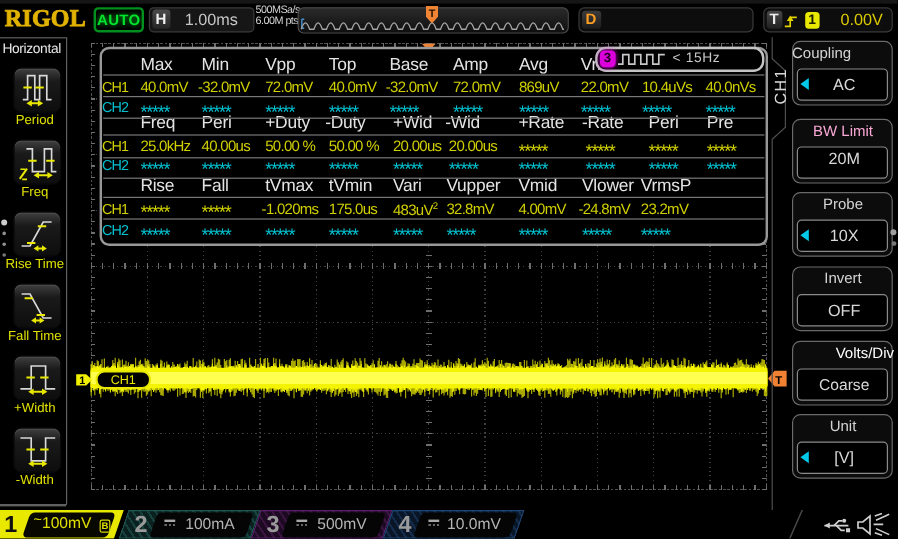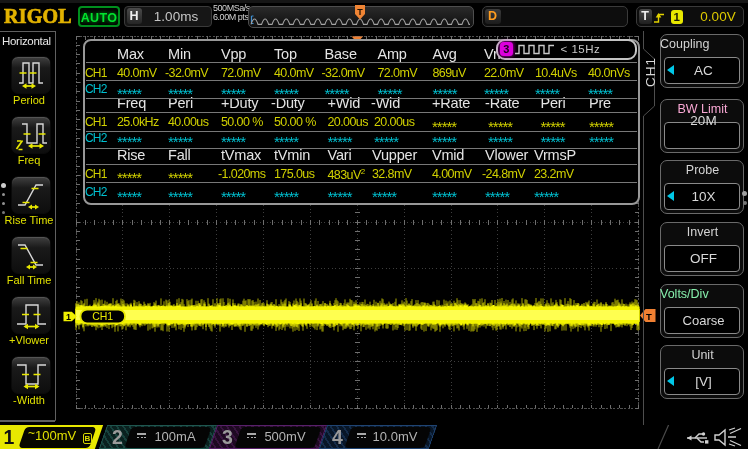--- a/index.html
+++ b/index.html
@@ -246,21 +246,21 @@
     </svg>
     <div class="abs" style="left:0;top:274px;width:58px;text-align:center;color:#e0e000;font-size:11px">Fall Time</div>
     <div class="abs" style="left:11px;top:296px;width:38px;height:36px;background:linear-gradient(#404040,#1a1a1a 30%,#0d0d0d);border:1px solid #0a0a0a;border-radius:7px;box-shadow:inset 0 1px 0 #555"></div>
     <svg class="abs" style="left:11px;top:296px" width="38" height="36">
       <path d="M6 28h9V9h12v19h8" fill="none" stroke="#d8d8d8" stroke-width="1.4"></path>
       <path d="M11 18.5h7M22.5 18.5h7" stroke="#e8e800" stroke-width="1.7" fill="none"></path>
       <path d="M14 30.5h13" stroke="#e8e800" stroke-width="1.7" fill="none"></path>
       <path d="M17 27.8l-4.5 2.7 4.5 2.7z" fill="#e8e800"></path>
       <path d="M24 27.8l4.5 2.7-4.5 2.7z" fill="#e8e800"></path>
     </svg>
-    <div class="abs" style="left:0;top:334px;width:58px;text-align:center;color:#e0e000;font-size:11px">+Vlower</div>
+    <div class="abs" style="left:0;top:334px;width:58px;text-align:center;color:#e0e000;font-size:11px">+Width</div>
     <div class="abs" style="left:11px;top:356px;width:38px;height:36px;background:linear-gradient(#404040,#1a1a1a 30%,#0d0d0d);border:1px solid #0a0a0a;border-radius:7px;box-shadow:inset 0 1px 0 #555"></div>
     <svg class="abs" style="left:11px;top:356px" width="38" height="36">
       <path d="M6 9h9v19h12V9h8" fill="none" stroke="#d8d8d8" stroke-width="1.4"></path>
       <path d="M11 18.5h7M22.5 18.5h7" stroke="#e8e800" stroke-width="1.7" fill="none"></path>
       <path d="M14 30.5h13" stroke="#e8e800" stroke-width="1.7" fill="none"></path>
       <path d="M17 27.8l-4.5 2.7 4.5 2.7z" fill="#e8e800"></path>
       <path d="M24 27.8l4.5 2.7-4.5 2.7z" fill="#e8e800"></path>
     </svg>
     <div class="abs" style="left:0;top:394px;width:58px;text-align:center;color:#e0e000;font-size:11px">-Width</div>
     <div class="abs" style="left:0.8999999999999999px;top:182.9px;width:5.2px;height:5.2px;border-radius:50%;background:#cccccc"></div>
@@ -277,34 +277,34 @@
     <div class="abs" style="left:20px;top:6px;width:82px;height:52px;background:#0c0c0c;border:1.5px solid #6a6a6a;border-radius:7px"></div>
     <div class="abs" style="left:20px;top:9px;width:85px;color:#d4d4d4;font-size:12.5px">Coupling</div>
     <div class="abs" style="left:23.5px;top:29px;width:74px;height:25px;background:#000;border:1.5px solid #8a8a8a;border-radius:4px"></div>
     <div class="abs" style="left:23.5px;top:34.5px;width:80px;text-align:center;color:#d8d8d8;font-size:13.5px">AC</div>
     <svg class="abs" style="left:25.5px;top:35.5px" width="9" height="12">
       <path d="M8 1v10L1 6z" fill="#00c8e8"></path>
     </svg>
     <div class="abs" style="left:20px;top:71px;width:82px;height:52px;background:#0c0c0c;border:1.5px solid #6a6a6a;border-radius:7px"></div>
     <div class="abs" style="left:20px;top:74px;width:85px;text-align:center;color:#f9a8d4;font-size:12.5px">BW Limit</div>
     <div class="abs" style="left:23.5px;top:94px;width:74px;height:25px;background:#000;border:1.5px solid #8a8a8a;border-radius:4px"></div>
-    <div class="abs" style="left:23.5px;top:85px;width:80px;text-align:center;color:#d8d8d8;font-size:13.5px">20M</div>
+    <div class="abs" style="left:23.5px;top:97px;width:80px;text-align:center;color:#d8d8d8;font-size:13.5px">20M</div>
     <div class="abs" style="left:20px;top:132px;width:82px;height:52px;background:#0c0c0c;border:1.5px solid #6a6a6a;border-radius:7px"></div>
     <div class="abs" style="left:20px;top:135px;width:85px;text-align:center;color:#d4d4d4;font-size:12.5px">Probe</div>
     <div class="abs" style="left:23.5px;top:155px;width:74px;height:25px;background:#000;border:1.5px solid #8a8a8a;border-radius:4px"></div>
     <div class="abs" style="left:23.5px;top:160.5px;width:80px;text-align:center;color:#d8d8d8;font-size:13.5px">10X</div>
     <svg class="abs" style="left:25.5px;top:161.5px" width="9" height="12">
       <path d="M8 1v10L1 6z" fill="#00c8e8"></path>
     </svg>
     <div class="abs" style="left:20px;top:194px;width:82px;height:52px;background:#0c0c0c;border:1.5px solid #6a6a6a;border-radius:7px"></div>
     <div class="abs" style="left:20px;top:197px;width:85px;text-align:center;color:#d4d4d4;font-size:12.5px">Invert</div>
     <div class="abs" style="left:23.5px;top:217px;width:74px;height:25px;background:#000;border:1.5px solid #8a8a8a;border-radius:4px"></div>
     <div class="abs" style="left:23.5px;top:222.5px;width:80px;text-align:center;color:#d8d8d8;font-size:13.5px">OFF</div>
     <div class="abs" style="left:20px;top:256px;width:82px;height:52px;background:#0c0c0c;border:1.5px solid #6a6a6a;border-radius:7px"></div>
-    <div class="abs" style="left:20px;top:259px;width:85px;text-align:left;color:#86efac;font-size:12.5px">Volts/Div</div>
+    <div class="abs" style="left:20px;top:259px;width:85px;text-align:right;color:#ffffff;font-size:12.5px">Volts/Div</div>
     <div class="abs" style="left:23.5px;top:279px;width:74px;height:25px;background:#000;border:1.5px solid #8a8a8a;border-radius:4px"></div>
     <div class="abs" style="left:23.5px;top:284.5px;width:80px;text-align:center;color:#d8d8d8;font-size:13px">Coarse</div>
     <div class="abs" style="left:20px;top:317px;width:82px;height:52px;background:#0c0c0c;border:1.5px solid #6a6a6a;border-radius:7px"></div>
     <div class="abs" style="left:20px;top:320px;width:85px;text-align:center;color:#d4d4d4;font-size:12.5px">Unit</div>
     <div class="abs" style="left:23.5px;top:340px;width:74px;height:25px;background:#000;border:1.5px solid #8a8a8a;border-radius:4px"></div>
     <div class="abs" style="left:23.5px;top:345.5px;width:80px;text-align:center;color:#d8d8d8;font-size:13.5px">[V]</div>
     <svg class="abs" style="left:25.5px;top:346.5px" width="9" height="12">
       <path d="M8 1v10L1 6z" fill="#00c8e8"></path>
     </svg>
     <div class="abs" style="left:102px;top:163px;width:5px;height:5px;border-radius:50%;background:#a0a0a0"></div>

